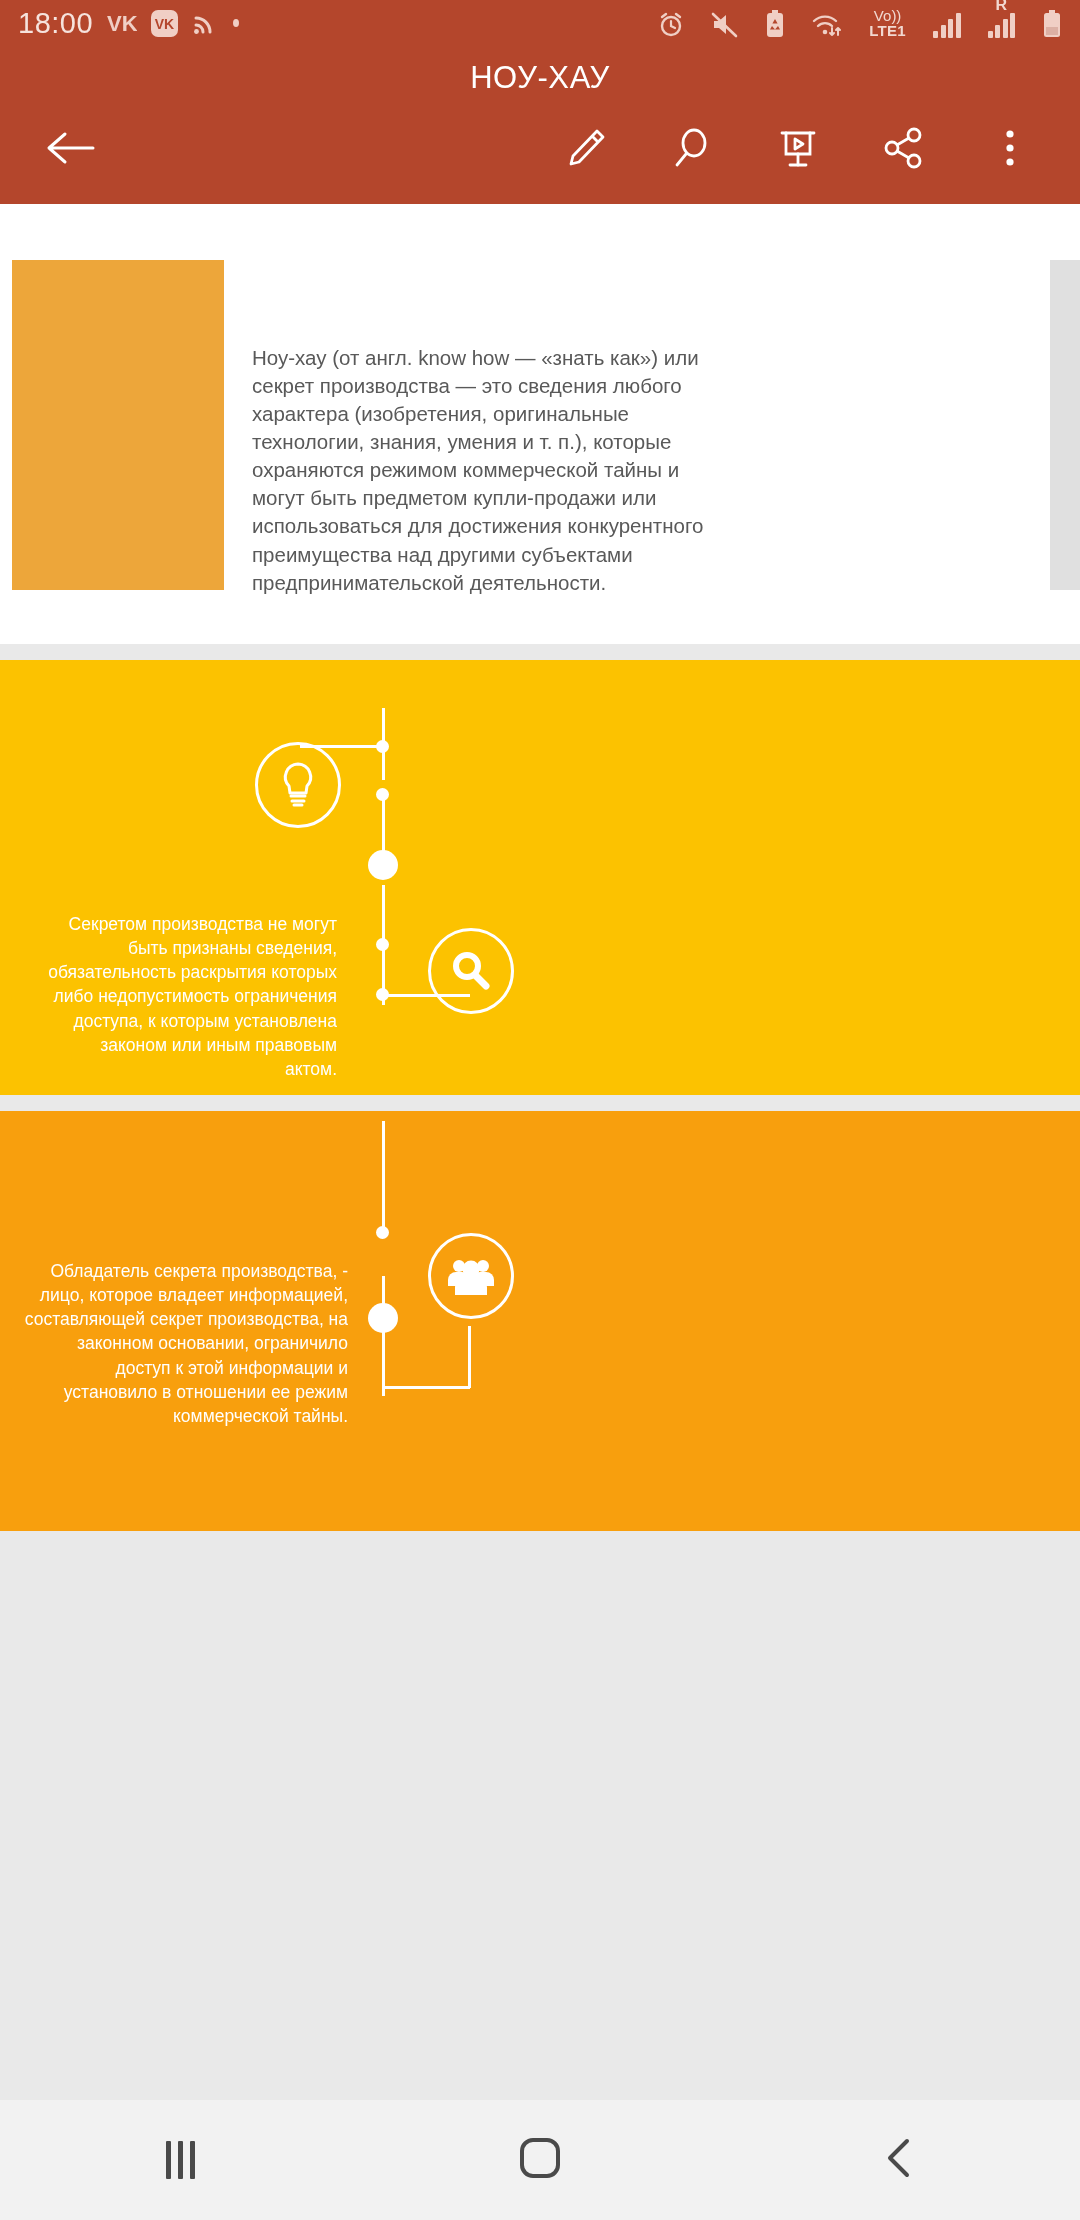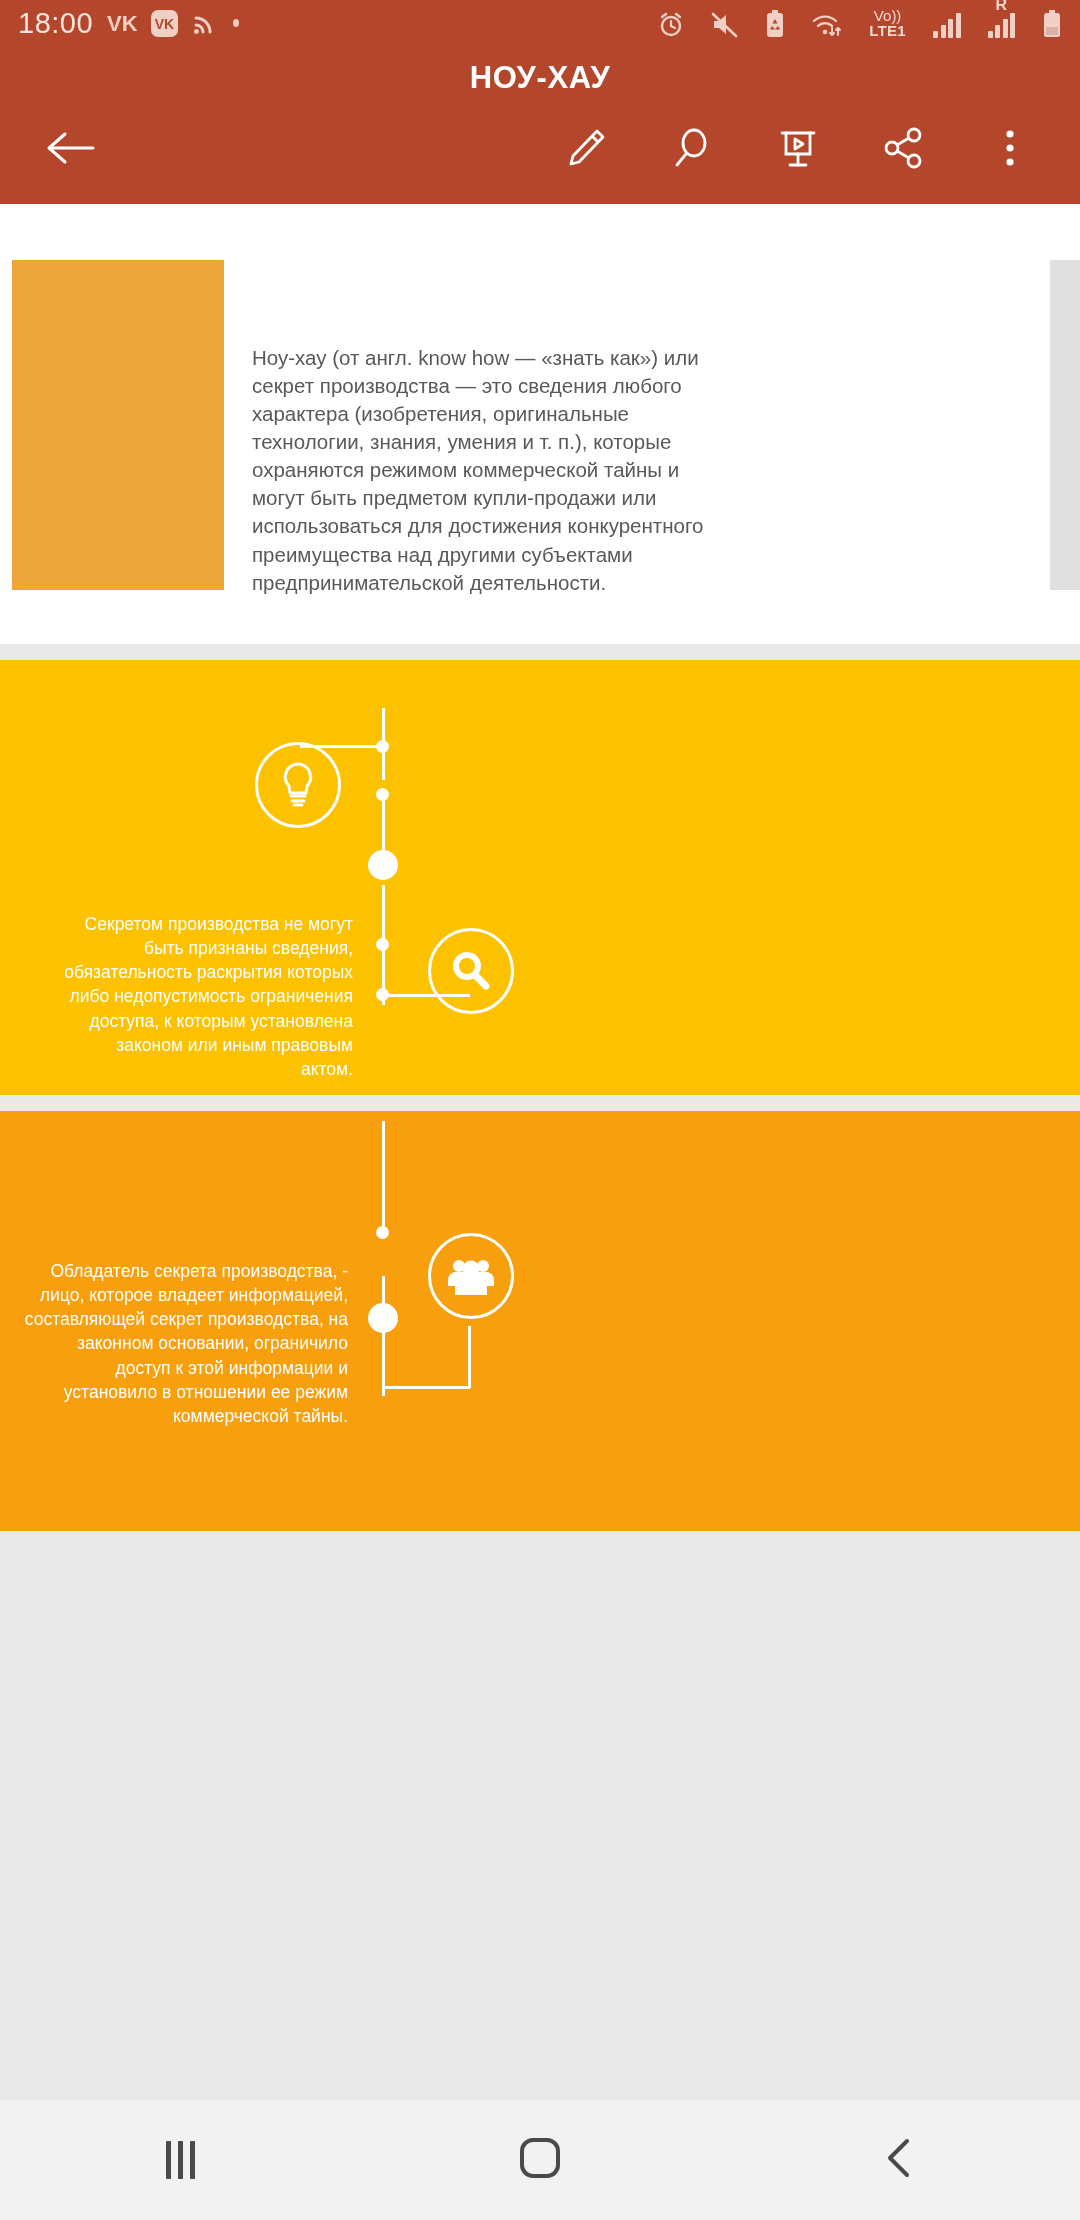--- a/index.html
+++ b/index.html
@@ -26,21 +26,21 @@
   .volte{ display:flex; flex-direction:column; align-items:center; line-height:1; }
   .volte .v1{ font-size:15px; }
   .volte .v2{ font-size:15px; font-weight:bold; letter-spacing:.3px; }
   .roam{ position:relative; display:flex; align-items:flex-end; }
   .roam .rlab{ position:absolute; top:-16px; left:50%; transform:translateX(-50%); font-size:16px; font-weight:bold; }
 
   
   #app-bar{ background:#b4462c; padding-bottom:6px; }
   #app-title{
     text-align:center; color:#fff; font-size:31px; letter-spacing:.6px;
-    padding:14px 0 6px 0; font-weight:700;
+    padding:14px 0 6px 0; font-weight:400;
   }
   #toolbar{ display:flex; align-items:center; height:96px; padding:0 26px; }
   .tb-btn{ width:88px; height:88px; display:flex; align-items:center; justify-content:center; }
   #toolbar-actions{ margin-left:auto; display:flex; align-items:center; gap:18px; }
 
   
   #slides{ padding:0; }
   .slide{ background:#fff; margin-bottom:16px; position:relative; overflow:hidden; }
 
   
@@ -290,21 +290,21 @@
     </div>
 
     <div class="circle-icon" style="left:428px; top:268px;">
       <svg width="46" height="46" viewBox="0 0 46 46">
         <circle cx="19" cy="18" r="11" fill="none" stroke="#fff" stroke-width="6"></circle>
         <path d="M27 27 L38 38" stroke="#fff" stroke-width="7" stroke-linecap="round"></path>
       </svg>
     </div>
 
 
-    <div class="s-text t-rightal" style="left:61px; top:252px; width:292px;">Секретом производства не могут быть признаны сведения, обязательность раскрытия которых либо недопустимость ограничения доступа, к которым установлена законом или иным правовым актом.</div>
+    <div class="s-text t-rightal" style="left:45px; top:252px; width:292px;">Секретом производства не могут быть признаны сведения, обязательность раскрытия которых либо недопустимость ограничения доступа, к которым установлена законом или иным правовым актом.</div>
   </div>
 
   <div class="slide" id="slide-3">
     <div class="conn" style="left:382px; top:10px; width:3px; height:110px;"></div>
     <div class="dot" style="left:376px; top:115px; width:13px; height:13px;"></div>
 
     <div class="conn" style="left:382px; top:165px; width:3px; height:120px;"></div>
     <div class="dot" style="left:368px; top:192px; width:30px; height:30px;"></div>
     <div class="conn" style="left:385px; top:275px; width:85px; height:3px;"></div>
     <div class="conn" style="left:468px; top:215px; width:3px; height:62px;"></div>

